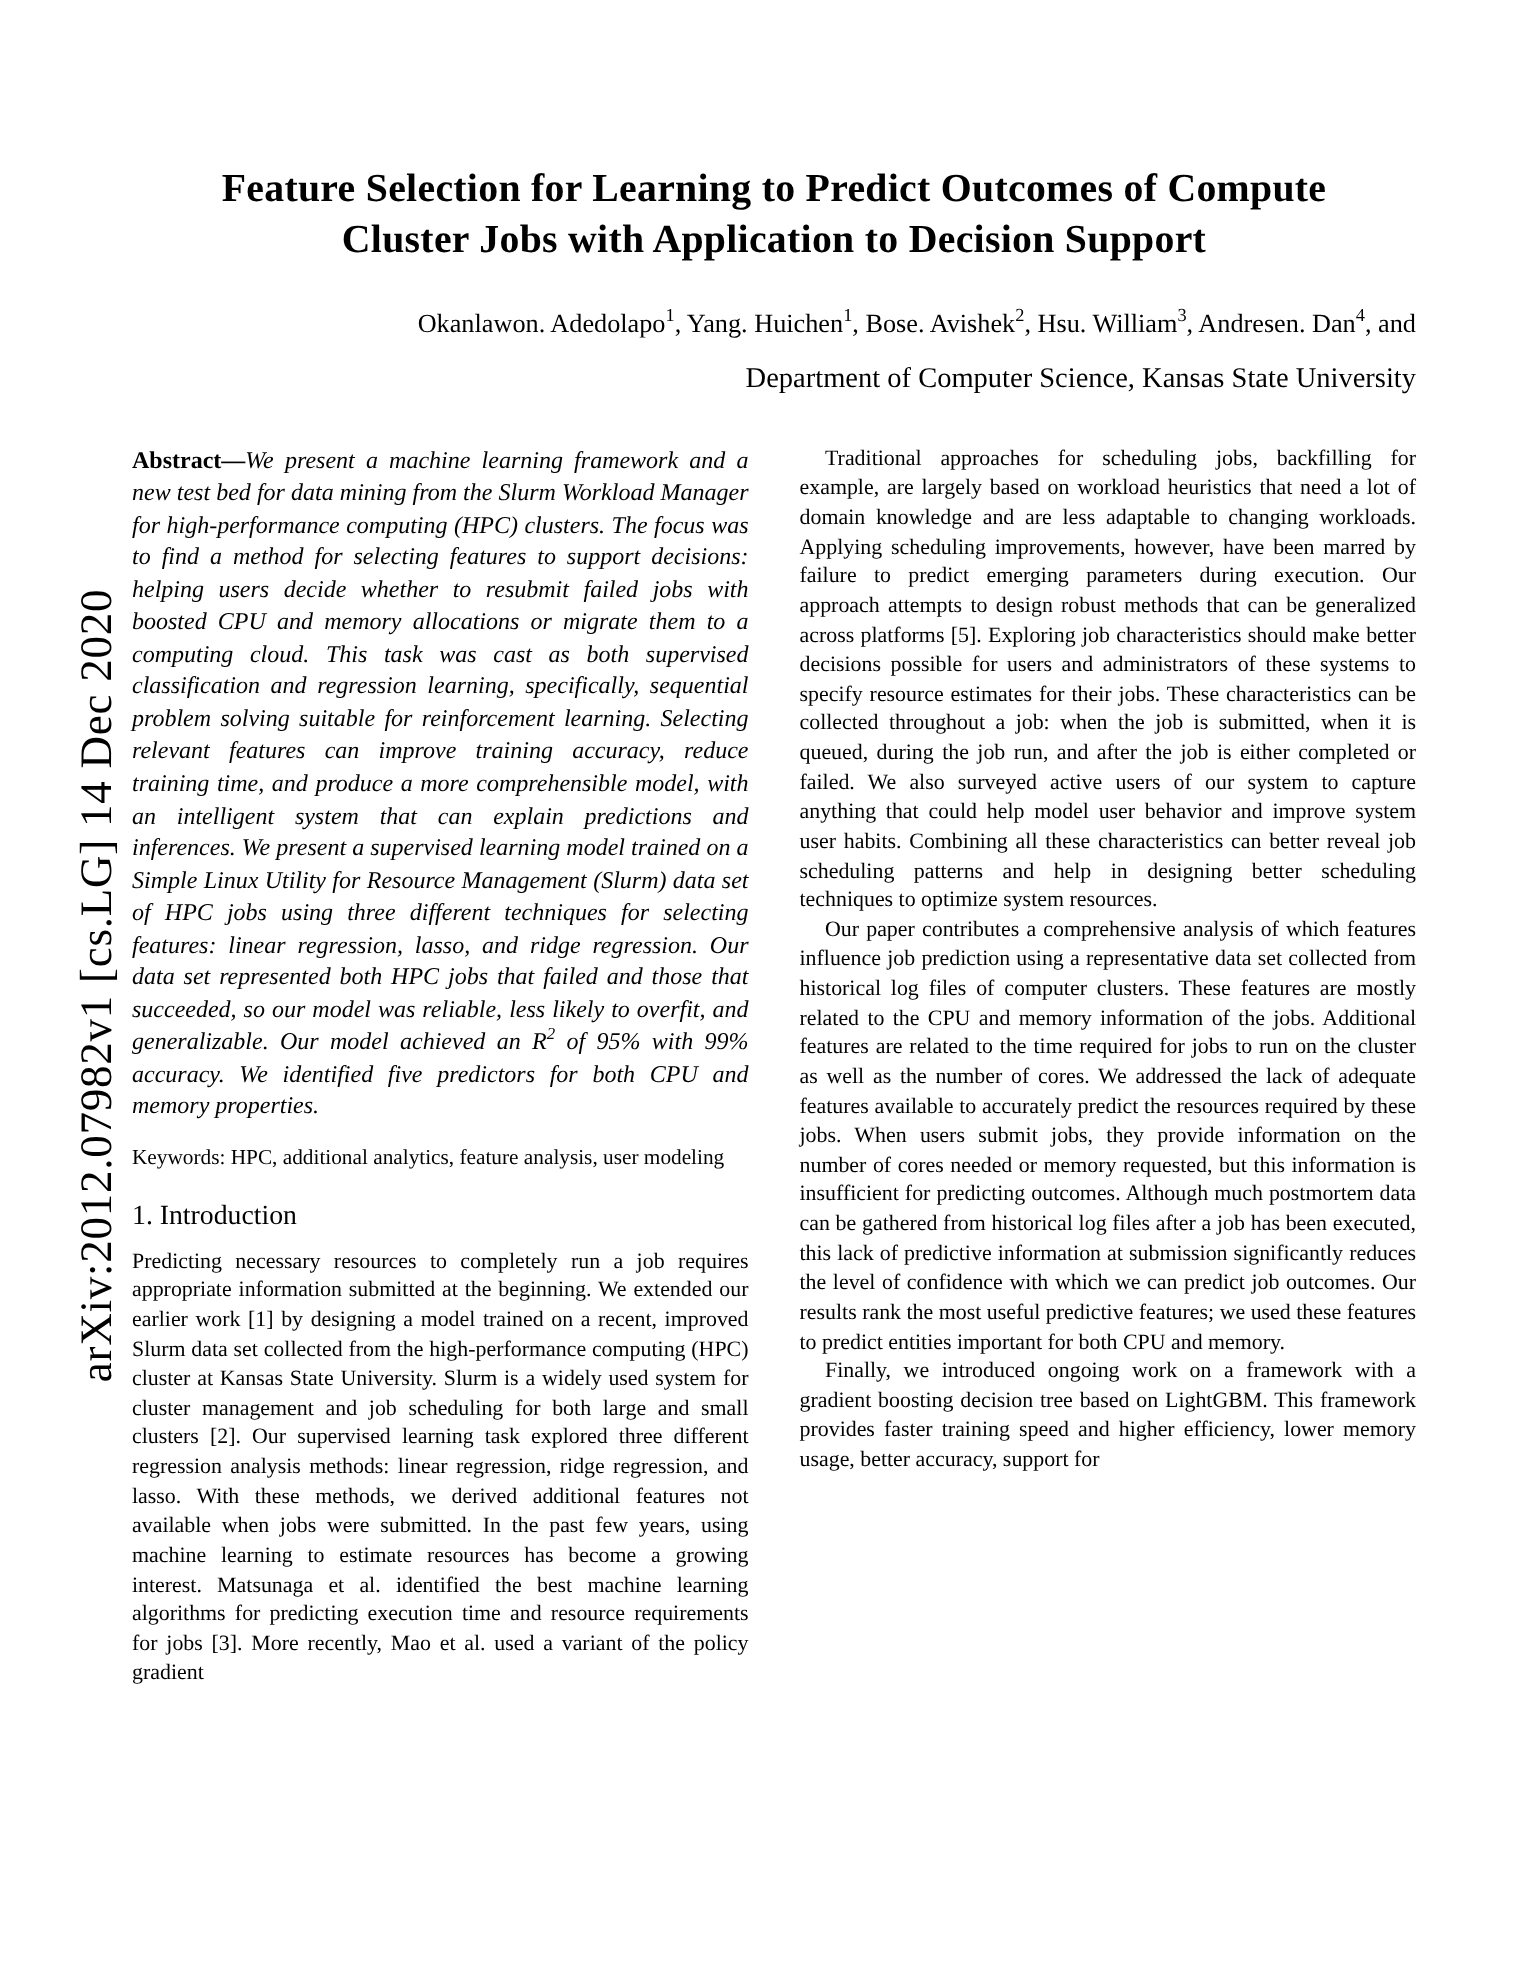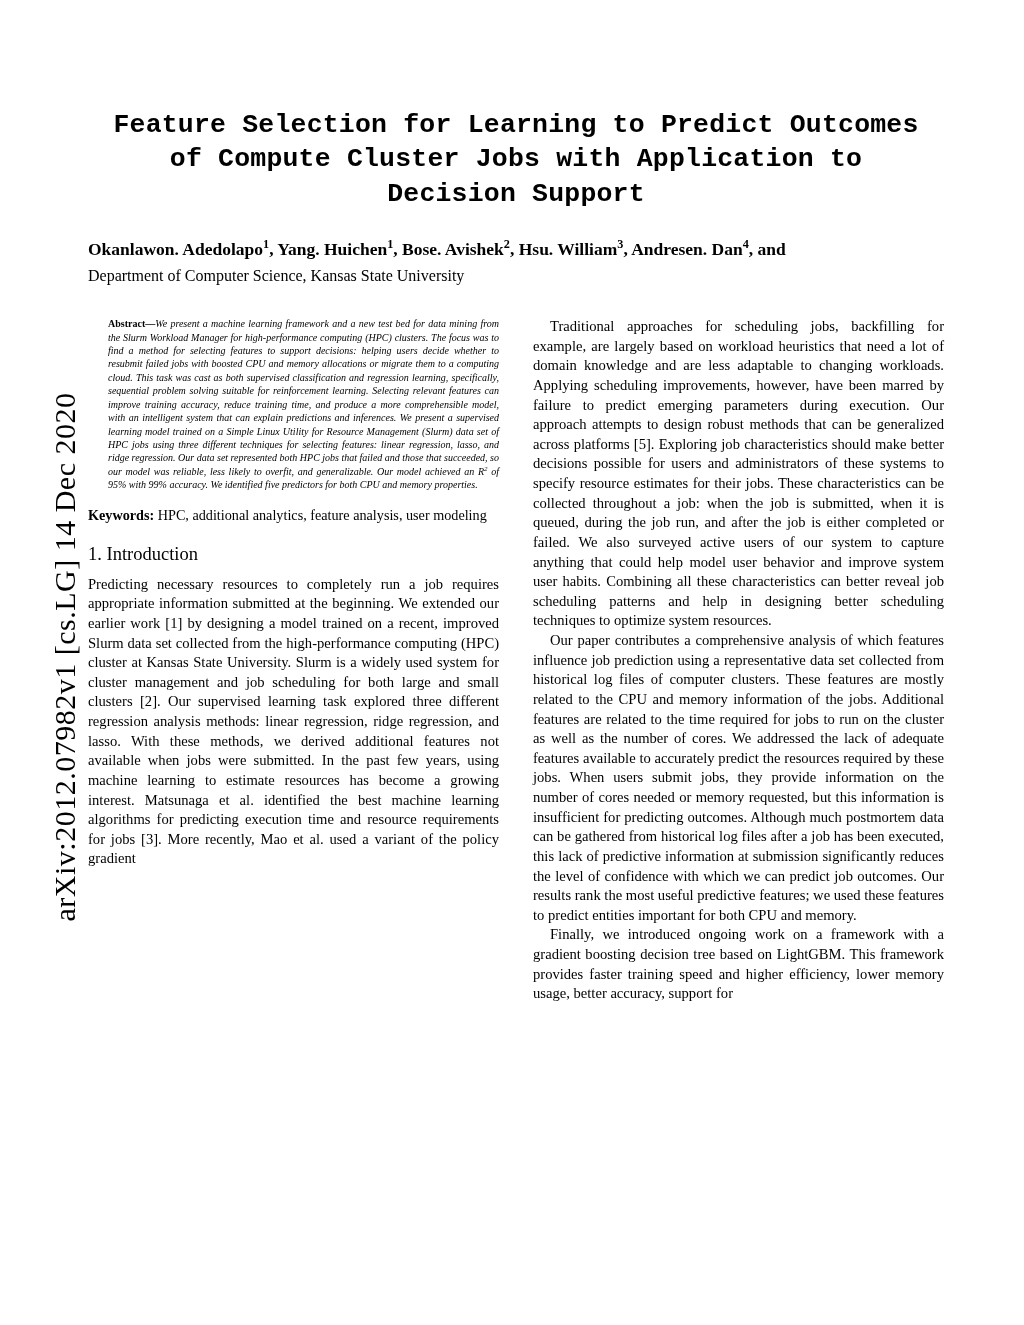--- a/index.html
+++ b/index.html
@@ -41,36 +41,34 @@
   }
 
   
   #title {
     font-size: 26.5px;
     font-weight: bold;
     text-align: center;
     line-height: 1.30;
     letter-spacing: 0.2px;
     margin: 0 20px;
-    font-family: Liberation Mono, monospace;
   }
 
   
   #authors {
     margin-top: 26px;
-    text-align: left;
+    text-align: right;
     font-size: 17.5px;
     line-height: 1.45;
-    font-weight: bold;
   }
   #authors .line2 { display: block; }
   #affil {
-    margin-top: 2px;
-    text-align: left;
-    font-size: 16px;
+    margin-top: 12px;
+    text-align: right;
+    font-size: 19px;
     line-height: 1.40;
   }
   sup { font-size: 0.70em; vertical-align: super; line-height: 0; }
 
   
   #columns {
     margin-top: 30px;
     display: flex;
     gap: 34px;
   }
@@ -82,36 +80,35 @@
   }
   .col p {
     margin: 0;
     text-indent: 17px;
   }
   .col p.noindent { text-indent: 0; }
 
   .abstract-block {
     font-style: italic;
     text-align: justify;
-    font-size: 10px;
+    font-size: 16px;
     line-height: 1.345;
-    margin-left: 20px;
   }
   .abstract-block .lead {
     font-style: normal;
     font-weight: bold;
   }
   .keywords {
     margin-top: 14px;
     font-size: 14.2px;
     line-height: 1.345;
     text-align: justify;
   }
   .keywords .lead {
-    font-weight: bold;
+    font-weight: normal;
   }
   h2.section {
     font-size: 18.5px;
     font-weight: normal;
     margin: 17px 0 8px 0;
     text-align: left;
   }
 </style>
 </head>
 <body>

